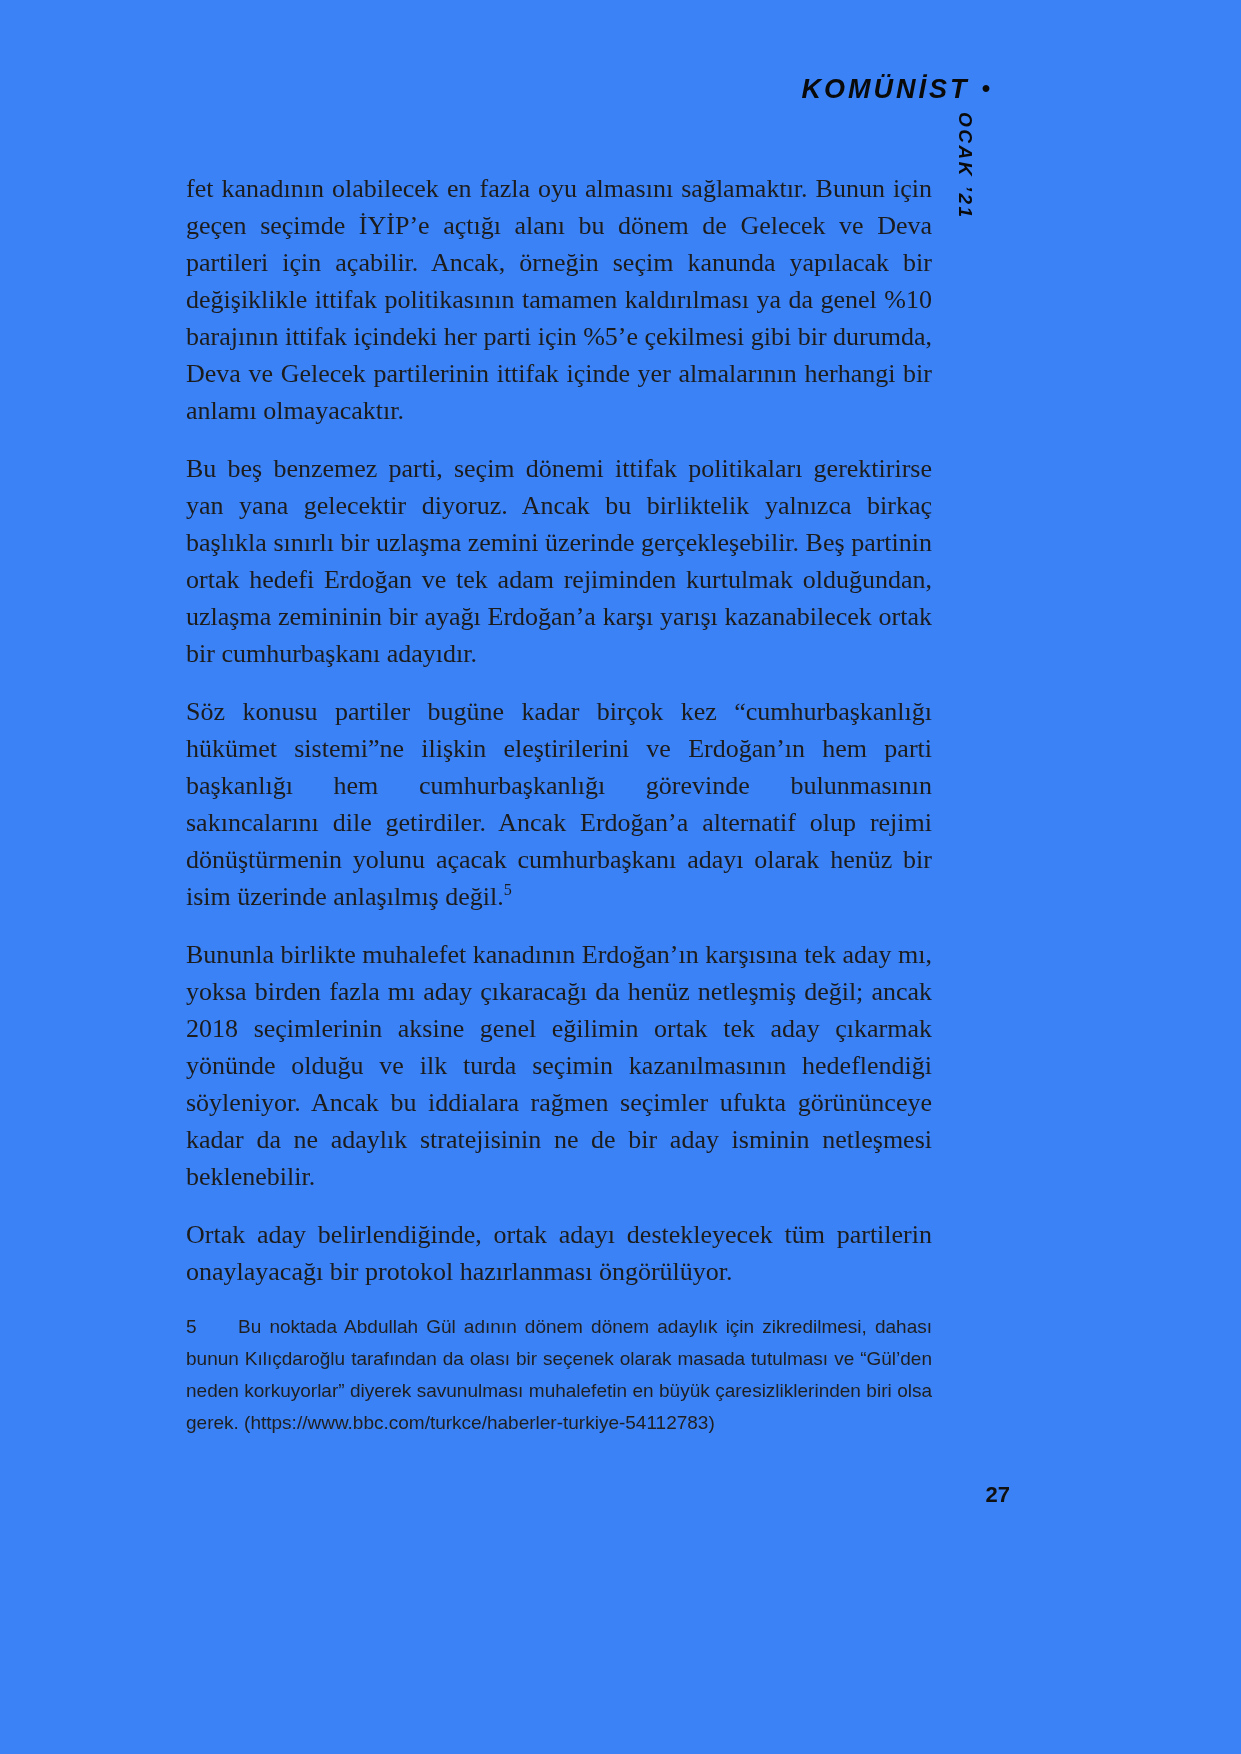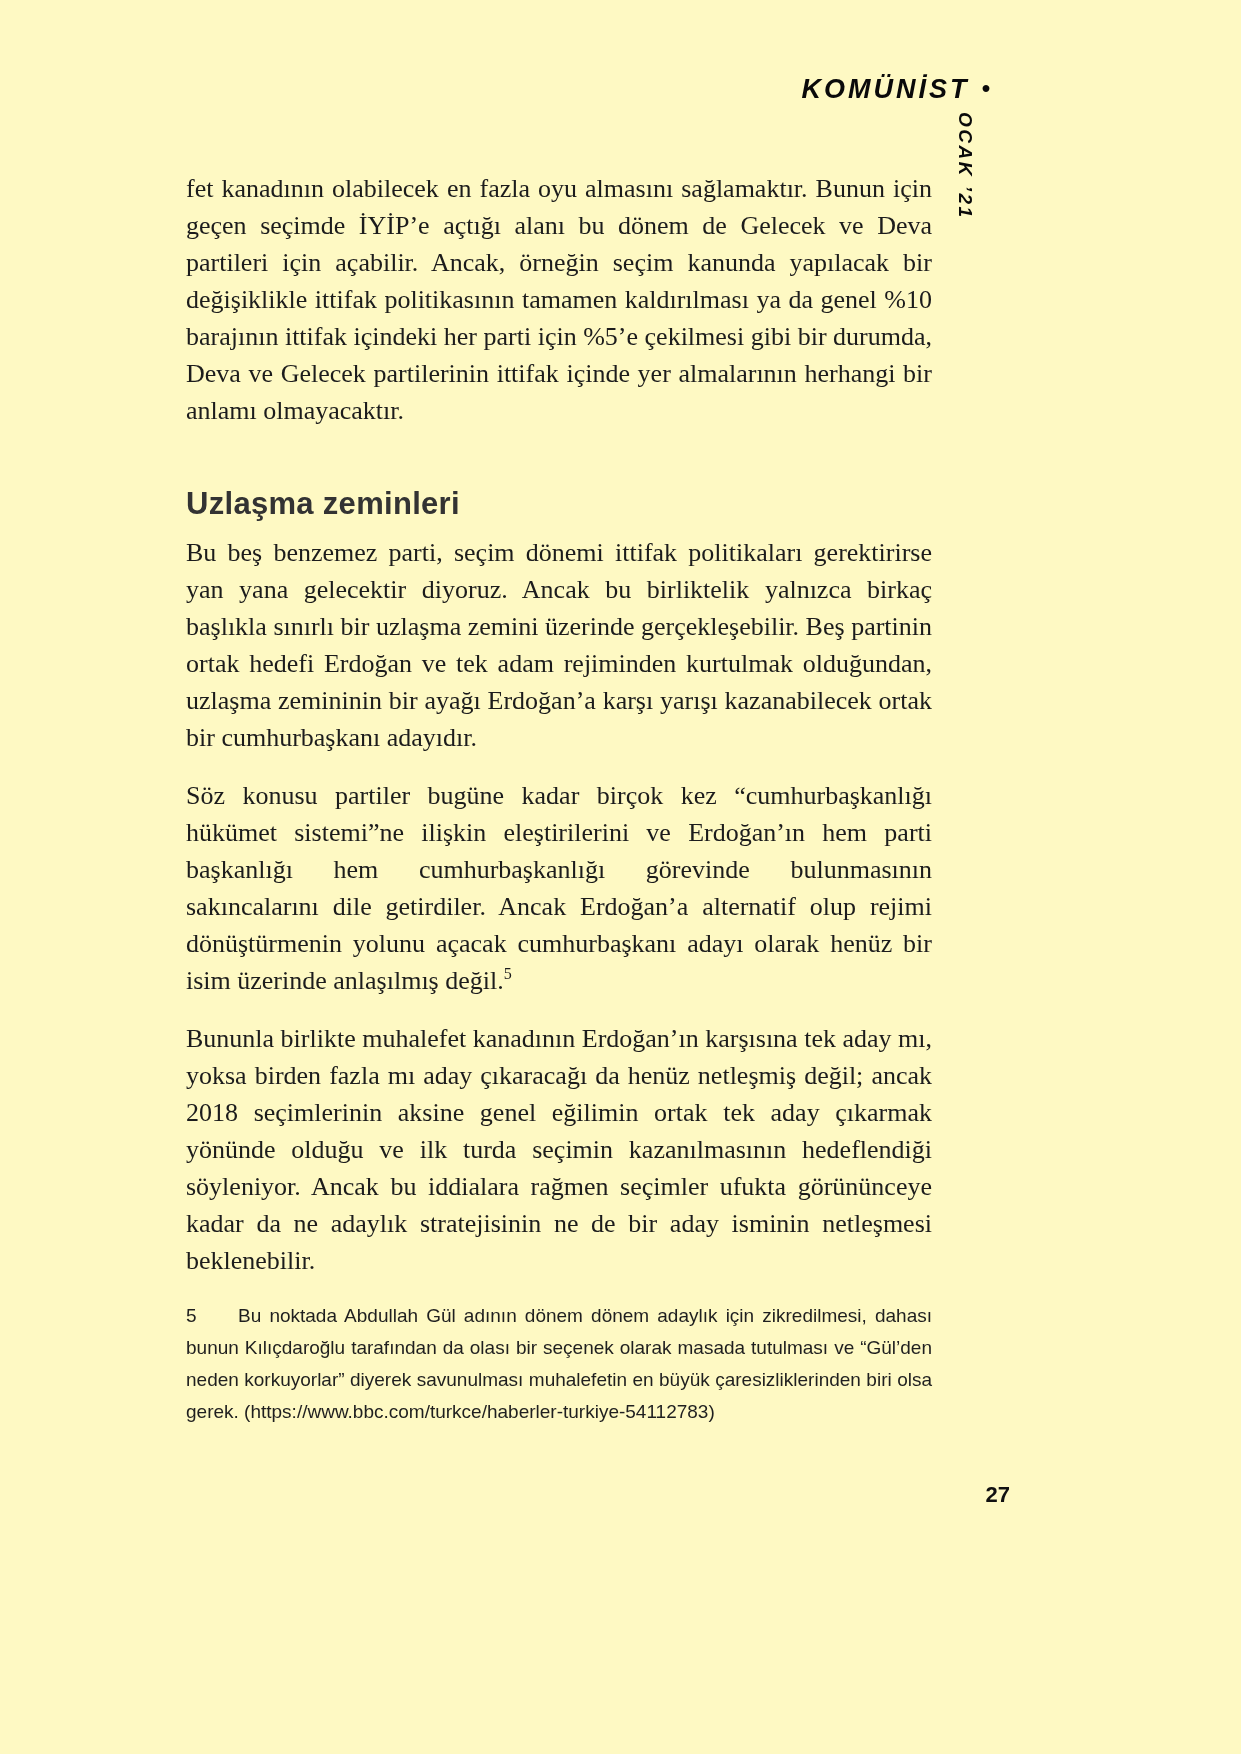--- a/index.html
+++ b/index.html
@@ -2,21 +2,21 @@
 <html lang="tr"><head>
 <meta charset="utf-8">
 <style>
   * { box-sizing: border-box; }
   html, body { margin: 0; padding: 0; background: #ffffff; }
 
   .page {
     position: relative;
     width: 1241px;
     height: 1754px;
-    background: #fef9c3;
+    background: #3b82f6;
     color: #1c1c1c;
     overflow: hidden;
   }
 
   .masthead {
     position: absolute;
     top: 74px;
     right: 251px;
     font-family: "Liberation Sans", sans-serif;
     font-style: italic;
@@ -108,28 +108,28 @@
   <div class="masthead">
     <span>KOMÜNİST</span><span class="bullet">•</span>
   </div>
 
   <div class="issue-date">OCAK ’21</div>
 
   <div class="article">
 
     <p class="para"><span>fet kanadının olabilecek en fazla oyu almasını sağlamaktır. Bunun için geçen seçimde İYİP’e açtığı alanı bu dönem de Gelecek ve Deva partileri için açabilir. Ancak, örneğin seçim kanunda yapılacak bir değişiklikle ittifak politikasının tamamen kaldırılması ya da genel %10 barajının ittifak içindeki her parti için %5’e çekilmesi gibi bir durumda, Deva ve Gelecek partilerinin ittifak içinde yer almalarının herhangi bir anlamı olmayacaktır.</span></p>
 
-    <h2 class="section-heading">Uzlaşma zeminleri</h2>
 
     <p class="para"><span>Bu beş benzemez parti, seçim dönemi ittifak politikaları gerektirirse yan yana gelecektir diyoruz. Ancak bu birliktelik yalnızca birkaç başlıkla sınırlı bir uzlaşma zemini üzerinde gerçekleşebilir. Beş partinin ortak hedefi Erdoğan ve tek adam rejiminden kurtulmak olduğundan, uzlaşma zemininin bir ayağı Erdoğan’a karşı yarışı kazanabilecek ortak bir cumhurbaşkanı adayıdır.</span><sup></sup></p>
 
     <p class="para"><span>Söz konusu partiler bugüne kadar birçok kez “cumhurbaşkanlığı hükümet sistemi”ne ilişkin eleştirilerini ve Erdoğan’ın hem parti başkanlığı hem cumhurbaşkanlığı görevinde bulunmasının sakıncalarını dile getirdiler. Ancak Erdoğan’a alternatif olup rejimi dönüştürmenin yolunu açacak cumhurbaşkanı adayı olarak henüz bir isim üzerinde anlaşılmış değil.</span><sup>5</sup></p>
 
     <p class="para"><span>Bununla birlikte muhalefet kanadının Erdoğan’ın karşısına tek aday mı, yoksa birden fazla mı aday çıkaracağı da henüz netleşmiş değil; ancak 2018 seçimlerinin aksine genel eğilimin ortak tek aday çıkarmak yönünde olduğu ve ilk turda seçimin kazanılmasının hedeflendiği söyleniyor. Ancak bu iddialara rağmen seçimler ufukta görününceye kadar da ne adaylık stratejisinin ne de bir aday isminin netleşmesi beklenebilir.</span><sup></sup></p>
 
+    <p class="para"><span>Ortak aday belirlendiğinde, ortak adayı destekleyecek tüm partilerin onaylayacağı bir protokol hazırlanması öngörülüyor.</span><sup></sup></p>
 
     <div class="footnote">
       <span class="footnote-number">5</span><span>Bu noktada Abdullah Gül adının dönem dönem adaylık için zikredilmesi, dahası bunun Kılıçdaroğlu tarafından da olası bir seçenek olarak masada tutulması ve “Gül’den neden korkuyorlar” diyerek savunulması muhalefetin en büyük çaresizliklerinden biri olsa gerek. </span><span>(https://www.bbc.com/turkce/haberler-turkiye-54112783)</span>
     </div>
 
   </div>
 
   <div class="page-number">27</div>
 
 </div>

